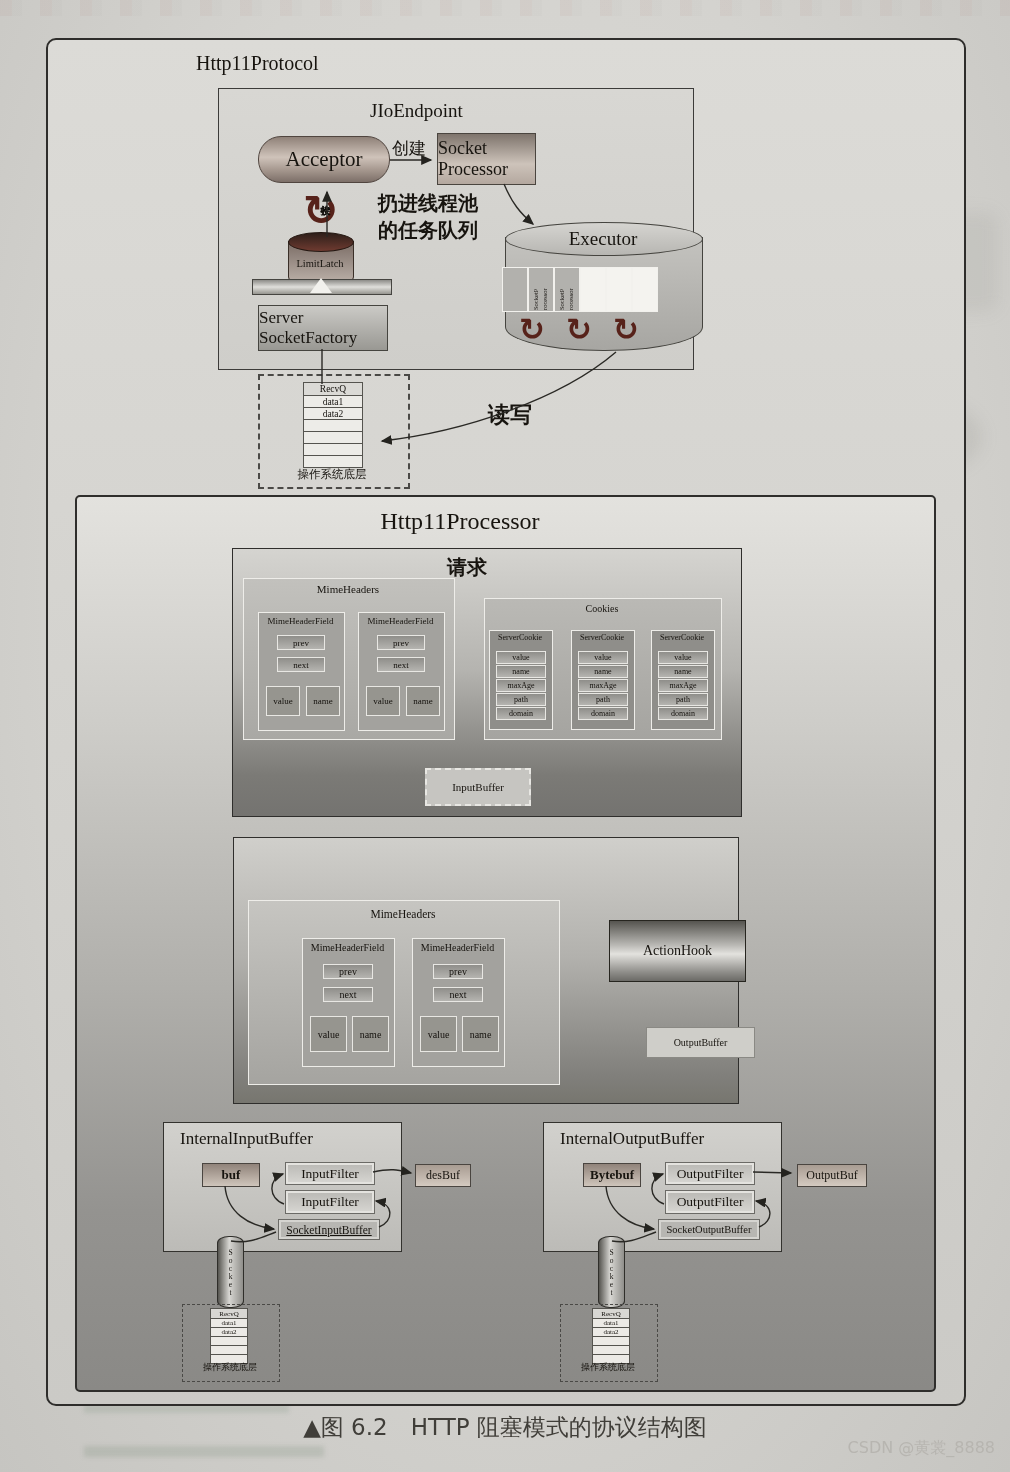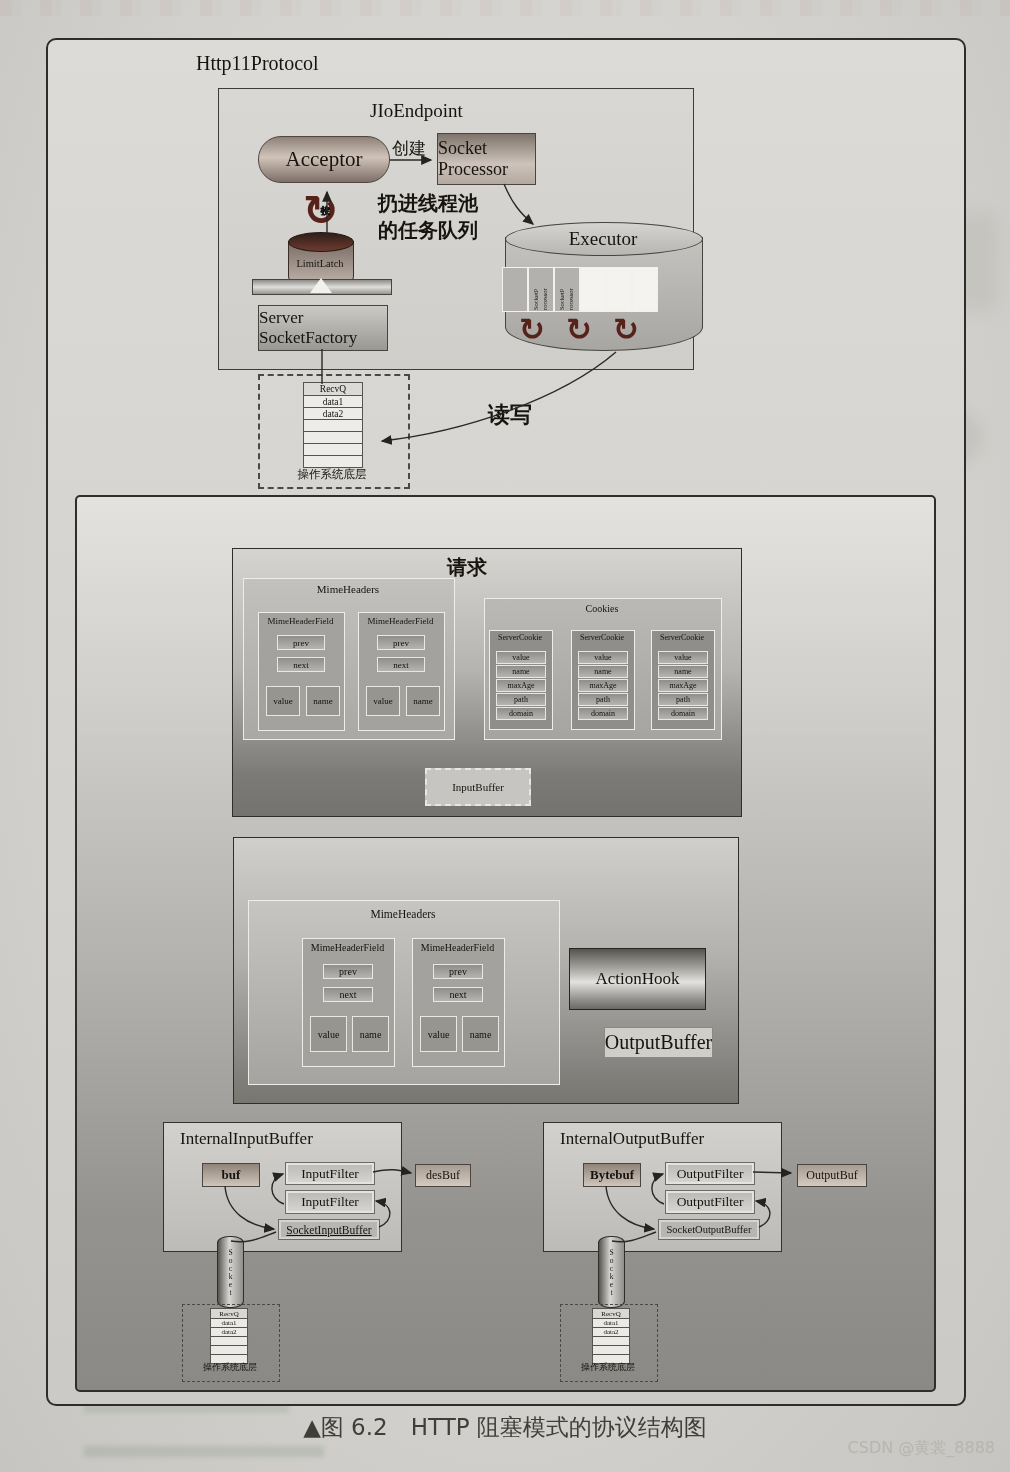--- a/index.html
+++ b/index.html
@@ -148,20 +148,21 @@
     <div class="row" style="height:11px;"></div>
     <div class="row" style="height:11px;"></div>
     <div class="row" style="height:11px;"></div>
   </div>
   <div class="abs ctr sans" style="left:258px;top:467px;width:148px;font-size:11.5px;">操作系统底层</div>
 
   <div class="abs sans" style="left:488px;top:400px;font-size:22px;font-weight:bold;">读写</div>
 
   <div class="abs panel-dark" style="left:75px;top:495px;width:857px;height:893px;border-radius:5px;border-width:2px;
        background:linear-gradient(180deg,#e3e2de 0%,#cecdc9 25%,#b0afab 55%,#949390 80%,#8a8986 100%);"></div>
+  <div class="abs ctr serif" style="left:260px;top:508px;width:400px;font-size:24px;">Http11Processor</div>
 
   <div class="abs panel-dark" style="left:232px;top:548px;width:508px;height:267px;
        background:linear-gradient(180deg,#d5d4d0 0%,#b5b4b0 45%,#7b7a76 85%,#747370 100%);"></div>
   <div class="abs ctr sans" style="left:232px;top:554px;width:470px;font-size:20px;font-weight:bold;">请求</div>
 
   <div class="abs lightframe" style="left:243px;top:578px;width:210px;height:160px;
        background:linear-gradient(180deg,#c2c1bd,#a9a8a4);"></div>
   <div class="abs ctr serif" style="left:243px;top:583px;width:210px;font-size:11px;">MimeHeaders</div>
 
   <div class="abs lightframe" style="left:258px;top:612px;width:85px;height:117px;background:#a3a29e;"></div>
@@ -223,25 +224,25 @@
   <div class="abs cellbox" style="left:310px;top:1016px;width:35px;height:34px;font-size:10px;">value</div>
   <div class="abs cellbox" style="left:352px;top:1016px;width:35px;height:34px;font-size:10px;">name</div>
 
   <div class="abs lightframe" style="left:412px;top:938px;width:91px;height:127px;background:#a3a29e;"></div>
   <div class="abs ctr serif" style="left:412px;top:942px;width:91px;font-size:10px;">MimeHeaderField</div>
   <div class="abs bar" style="left:433px;top:964px;width:48px;height:13px;font-size:10px;">prev</div>
   <div class="abs bar" style="left:433px;top:987px;width:48px;height:13px;font-size:10px;">next</div>
   <div class="abs cellbox" style="left:420px;top:1016px;width:35px;height:34px;font-size:10px;">value</div>
   <div class="abs cellbox" style="left:462px;top:1016px;width:35px;height:34px;font-size:10px;">name</div>
 
-  <div class="abs ctr serif" style="left:569px;top:920px;width:135px;height:60px;border:1.5px solid #26251f;
-       font-size:17px;
-       background:linear-gradient(180deg,#55544f 0%,#b9b8b4 40%,#e3e2de 55%,#8f8e8a 85%,#6b6a66 100%);margin-top:28px;">ActionHook</div>
-  <div class="abs ctr serif" style="left:604px;top:1027px;width:107px;height:29px;border:1px solid #8a8984;
-       background:#cfcec9;font-size:20px;">OutputBuffer</div>
+  <div class="abs ctr serif" style="left:609px;top:920px;width:135px;height:60px;border:1.5px solid #26251f;
+       font-size:14px;
+       background:linear-gradient(180deg,#55544f 0%,#b9b8b4 40%,#e3e2de 55%,#8f8e8a 85%,#6b6a66 100%);">ActionHook</div>
+  <div class="abs ctr serif" style="left:646px;top:1027px;width:107px;height:29px;border:1px solid #8a8984;
+       background:#cfcec9;font-size:10px;">OutputBuffer</div>
 
   <div class="abs" style="left:163px;top:1122px;width:237px;height:128px;border:1.5px solid #33322e;
        background:linear-gradient(180deg,#d2d1cd,#bcbbb7);"></div>
   <div class="abs serif" style="left:180px;top:1129px;font-size:17px;">InternalInputBuffer</div>
   <div class="abs ctr serif gradbtn" style="left:202px;top:1163px;width:56px;height:22px;font-size:13px;font-weight:bold;">buf</div>
   <div class="abs ctr serif filterbox" style="left:285px;top:1162px;width:88px;height:21px;font-size:13.5px;">InputFilter</div>
   <div class="abs ctr serif filterbox" style="left:285px;top:1190px;width:88px;height:22px;font-size:13.5px;">InputFilter</div>
   <div class="abs ctr serif" style="left:278px;top:1219px;width:100px;height:19px;border:1px solid #6b6a66;
        box-shadow:inset 0 0 0 2px #d5d4d0;background:#b7b6b2;font-size:11.5px;text-decoration:underline;">SocketInputBuffer</div>
   <div class="abs ctr serif" style="left:415px;top:1164px;width:54px;height:21px;border:1.5px solid #4a4540;

